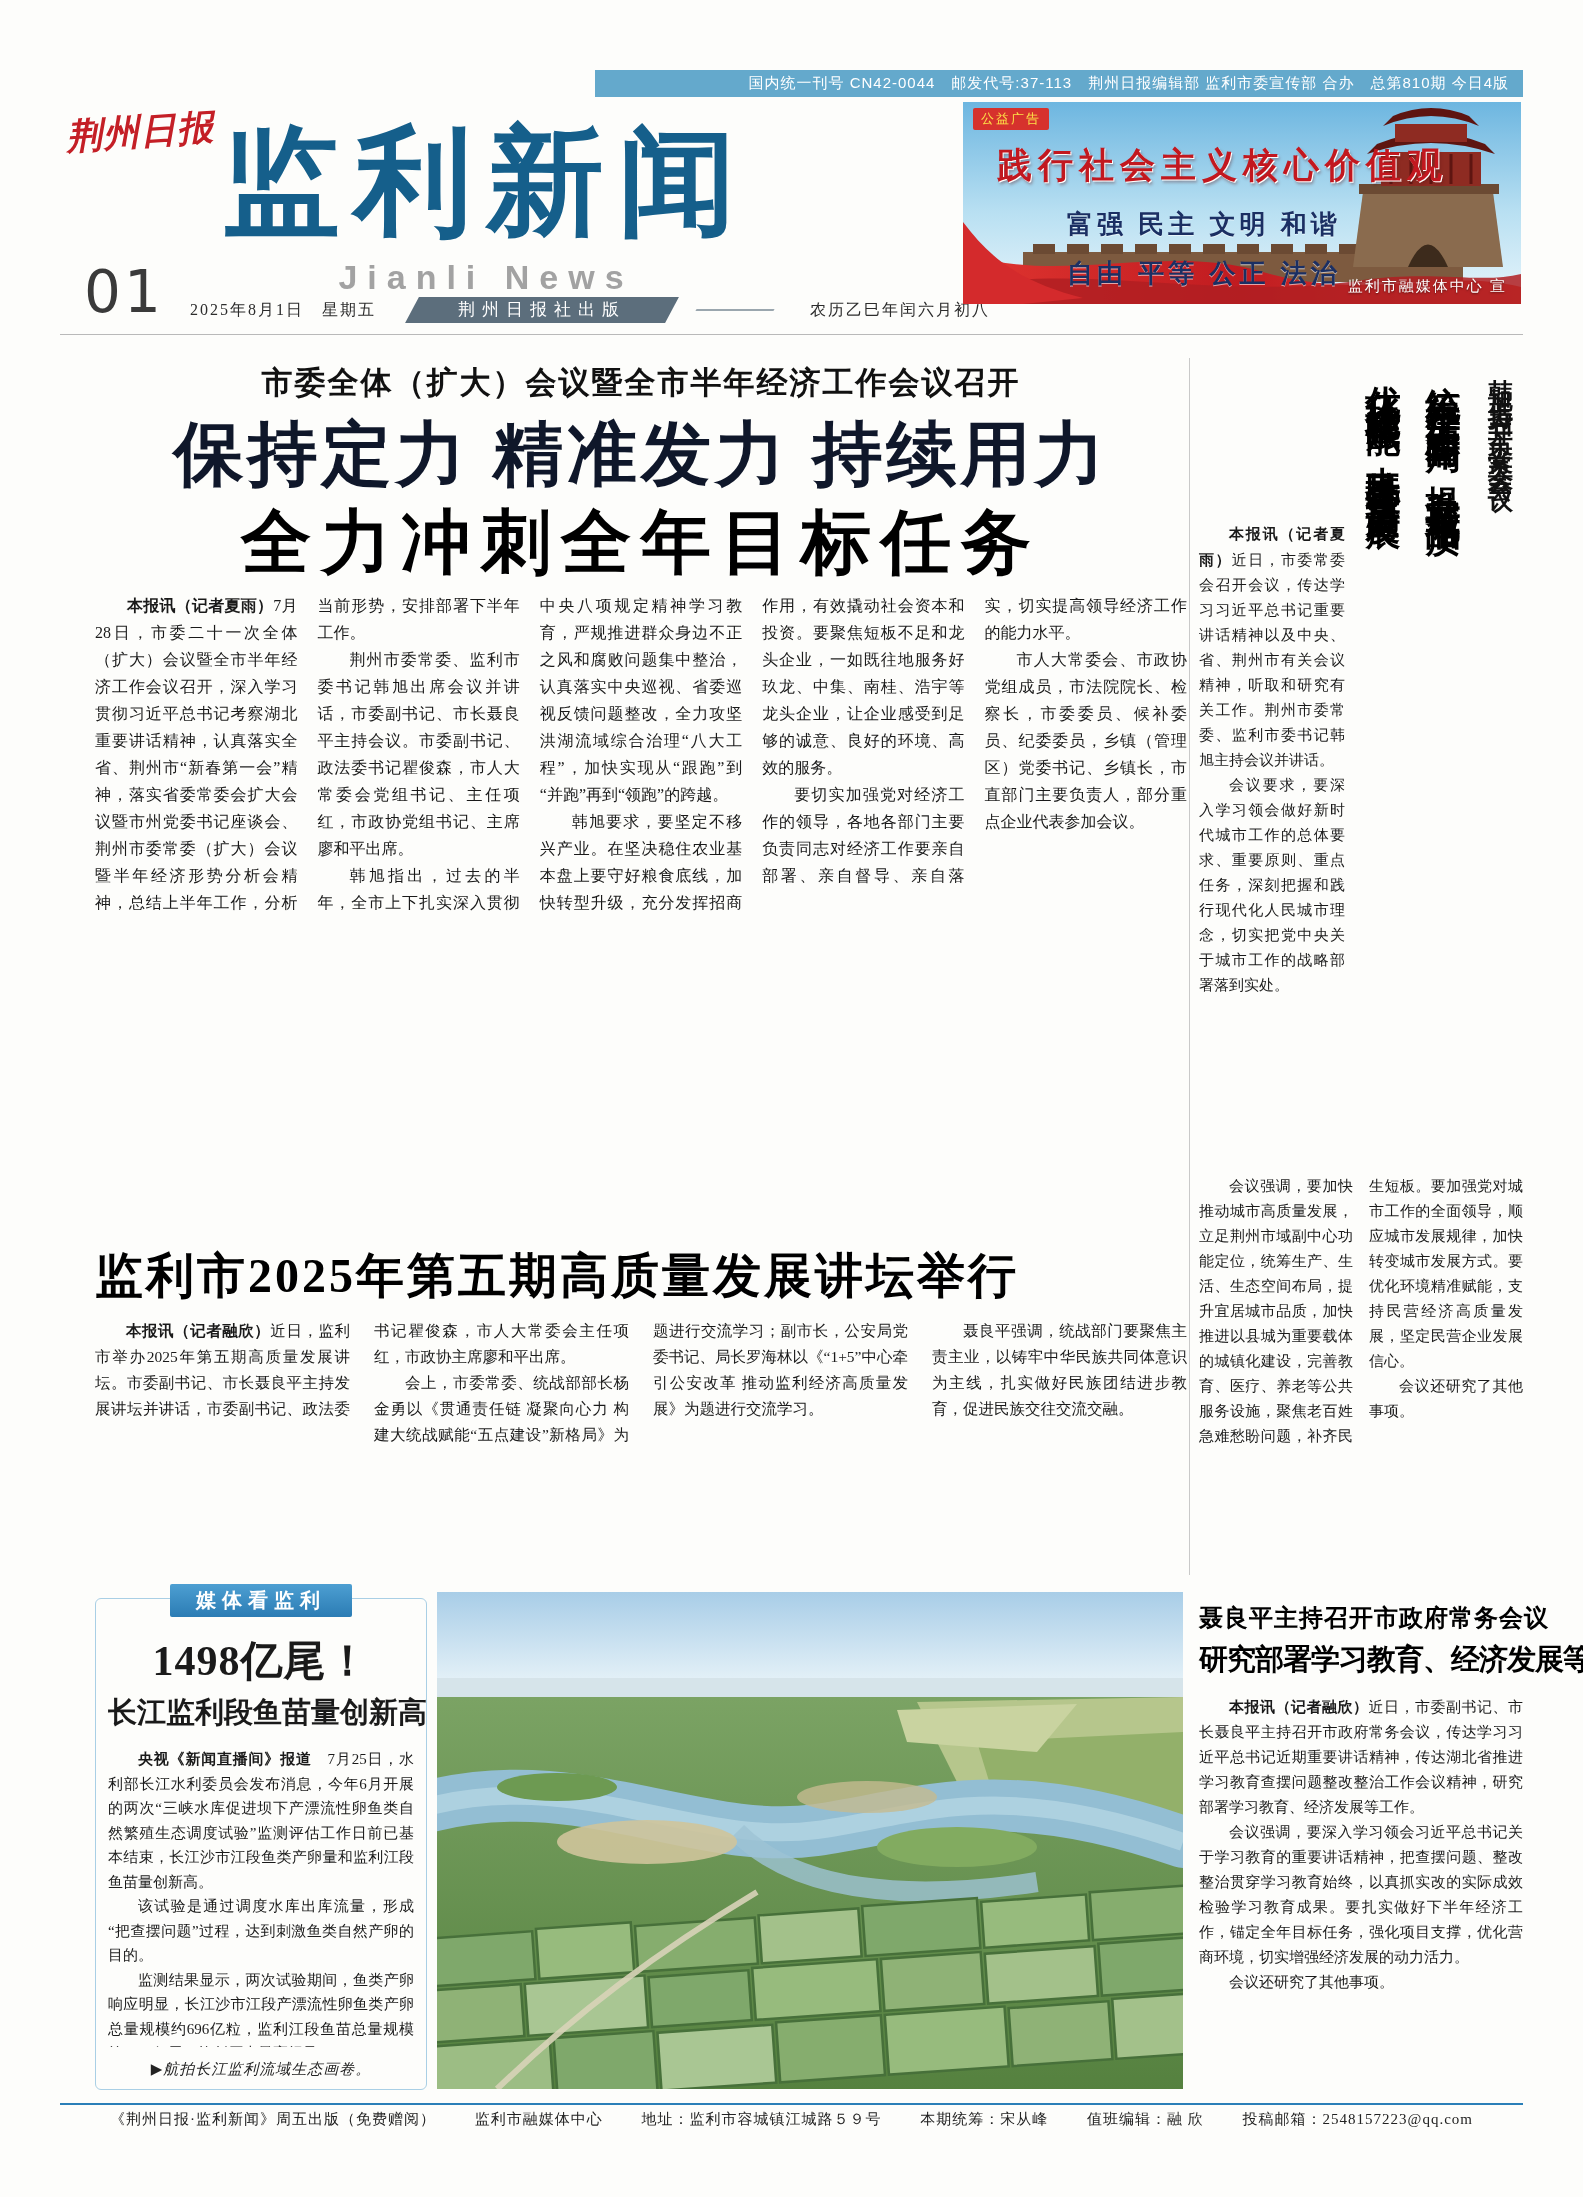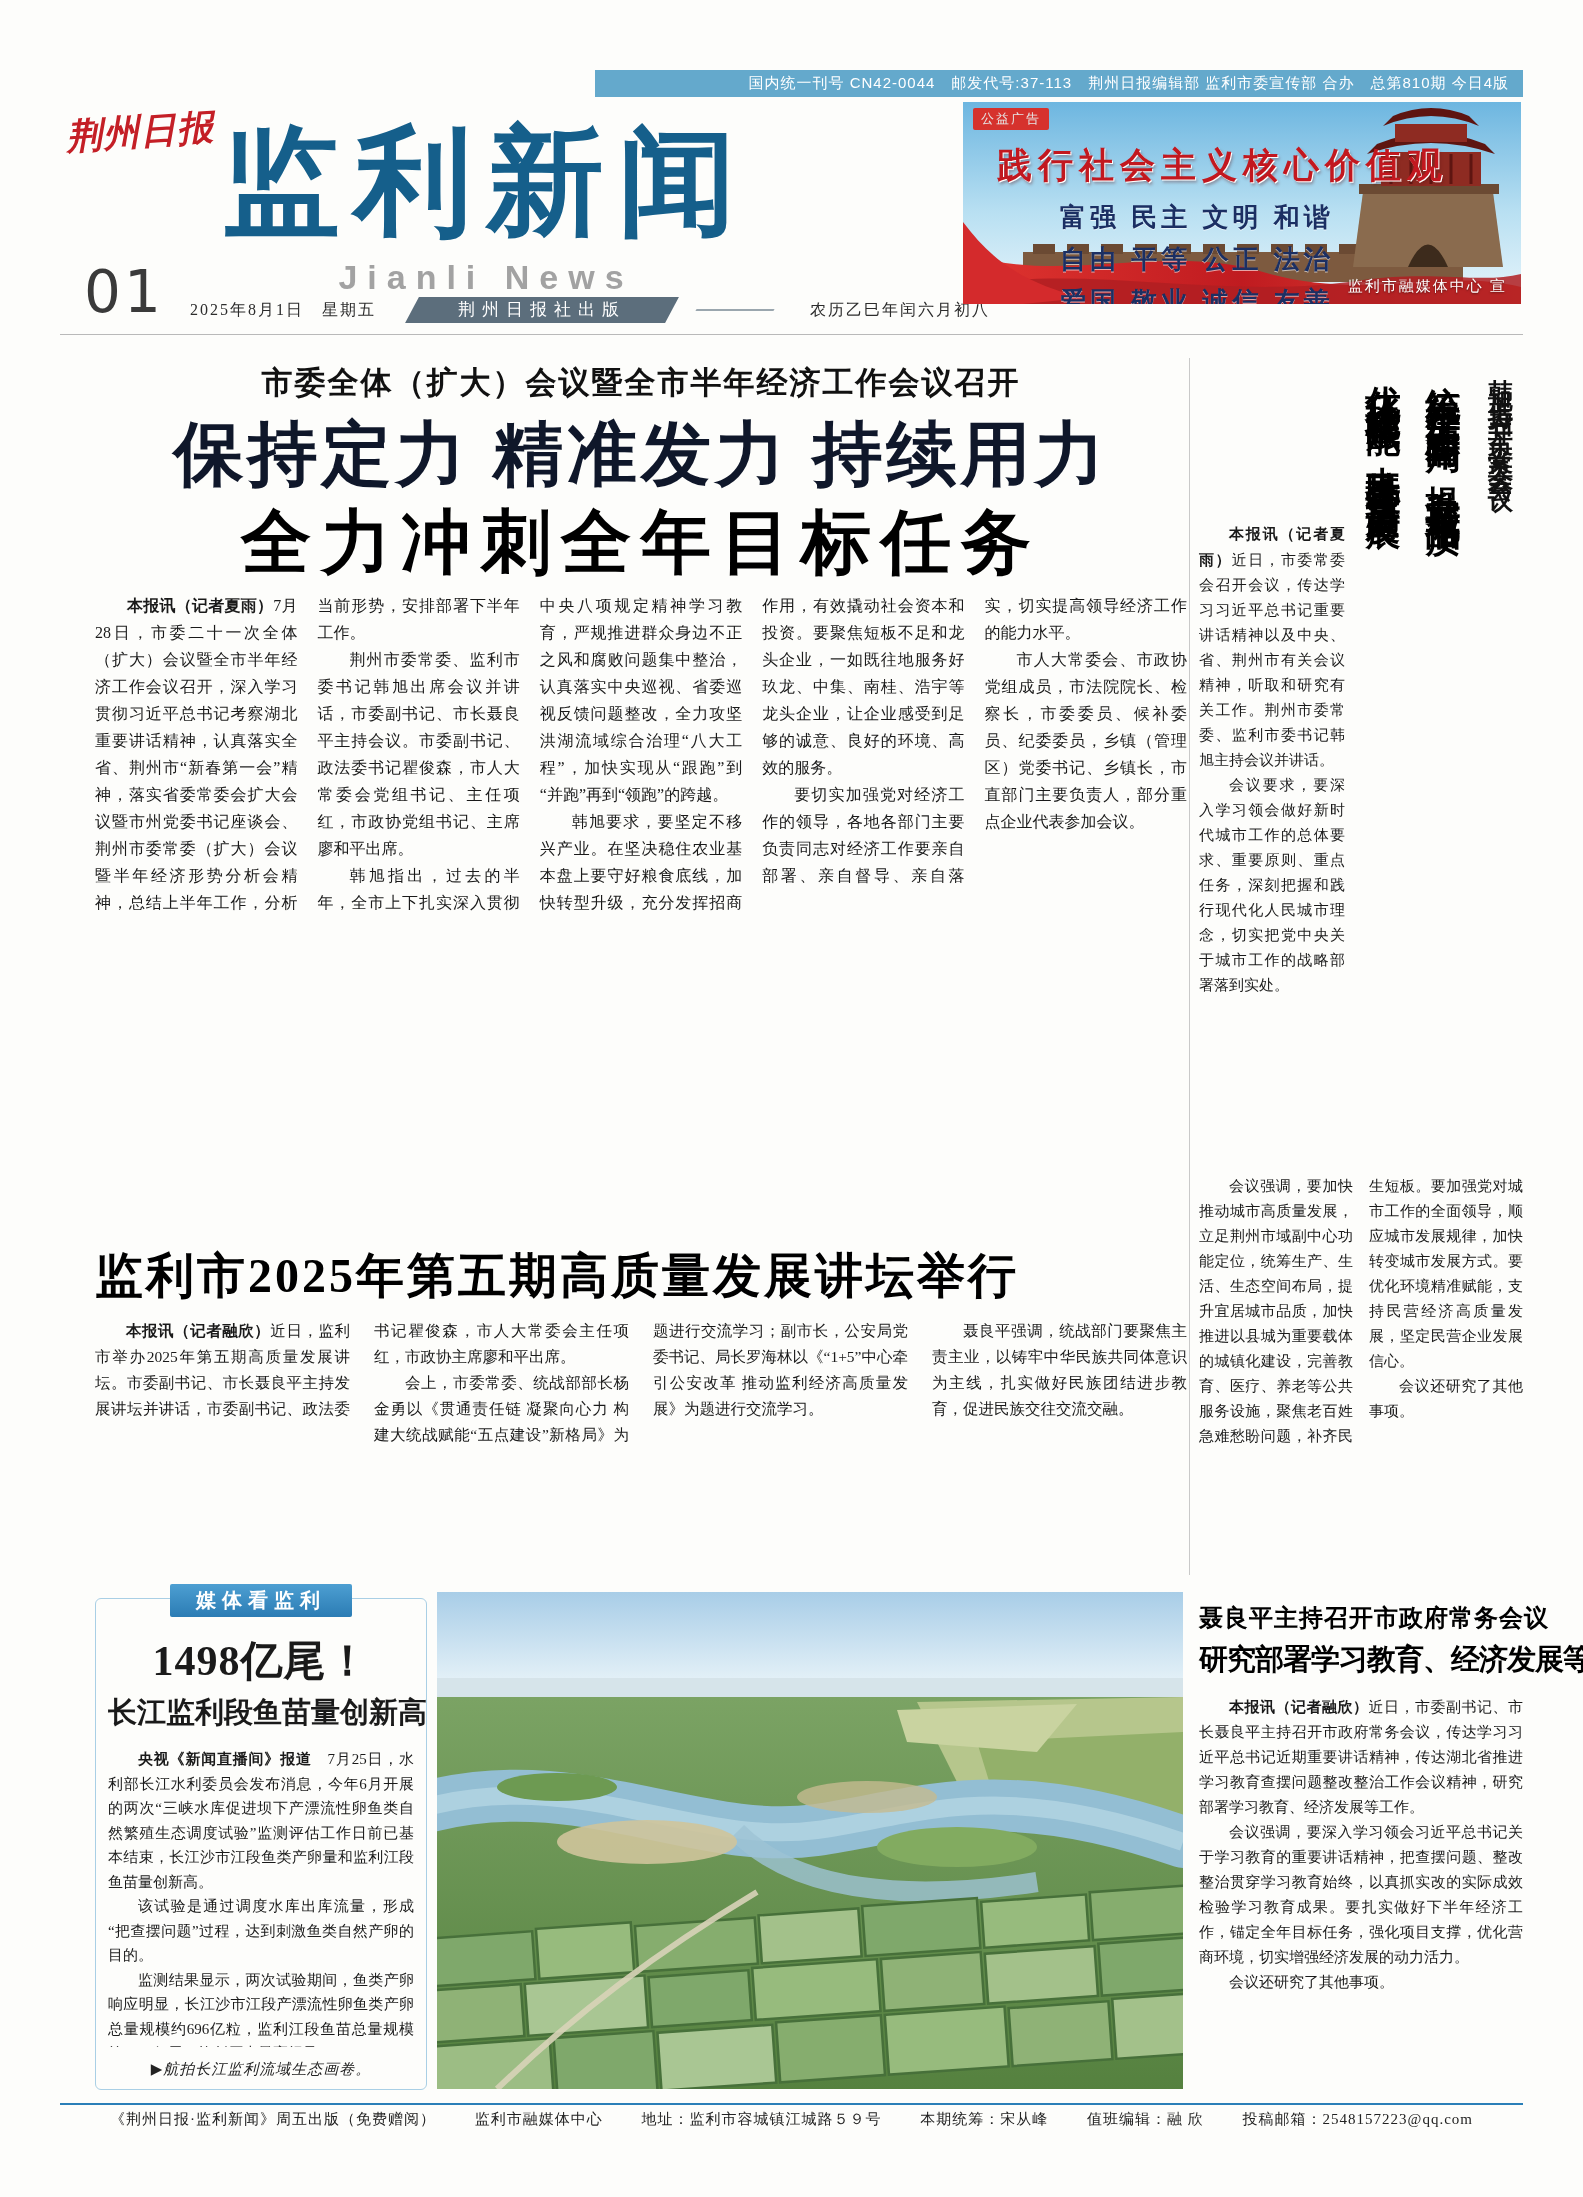--- a/index.html
+++ b/index.html
@@ -48,32 +48,32 @@
   .publisher-banner span{display:inline-block;transform:skewX(28deg);
     font-size:17px;letter-spacing:7px;font-family:"Liberation Sans","DejaVu Sans",sans-serif;}
   .publisher-tail{width:90px;height:2px;background:#9aa6ae;transform:skewX(-28deg);margin-left:-12px;}
   .lunar-text{font-size:16px;color:#2c2c2c;letter-spacing:2px;}
   .mast-rule{left:60px;top:334px;width:1463px;height:1px;background:#b9b9b9;}
 
   
   .psa{left:963px;top:102px;width:558px;height:202px;overflow:hidden;}
   .psa svg{position:absolute;left:0;top:0;}
   .psa-tag{
-    position:absolute;left:10px;top:6px;background:#d6322d;color:#e5e5e5;
+    position:absolute;left:10px;top:6px;background:#d6322d;color:#fde047;
     font-size:13px;padding:2px 8px;border-radius:2px;letter-spacing:2px;
     font-family:Liberation Serif, serif;
   }
   .psa-title{
     position:absolute;left:34px;top:40px;font-size:35px;font-weight:900;color:#c2181f;
     letter-spacing:6px;text-shadow:1px 1px 0 #ffffff,2px 3px 3px rgba(90,20,20,.35);
     font-family:"Liberation Serif","DejaVu Serif",serif;white-space:nowrap;
   }
   .psa-values{position:absolute;left:92px;top:92px;}
   .psa-values p{
-    margin:5px;font-size:26px;font-weight:900;color:#1b2f63;line-height:37px;
+    margin:12px;font-size:26px;font-weight:900;color:#1b2f63;line-height:37px;
     letter-spacing:4px;font-family:"Liberation Sans","DejaVu Sans",sans-serif;
     text-shadow:0 1px 0 rgba(255,255,255,.6);
   }
   .psa-credit{
     position:absolute;right:14px;bottom:8px;color:#fff;font-size:15px;letter-spacing:2px;
     text-shadow:0 1px 2px rgba(0,0,0,.5);font-family:"Liberation Sans","DejaVu Sans",sans-serif;
   }
 
   
   .lead-kicker{

